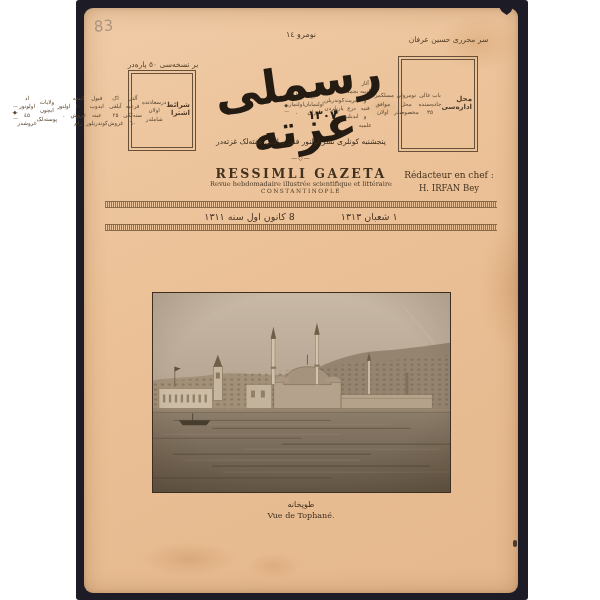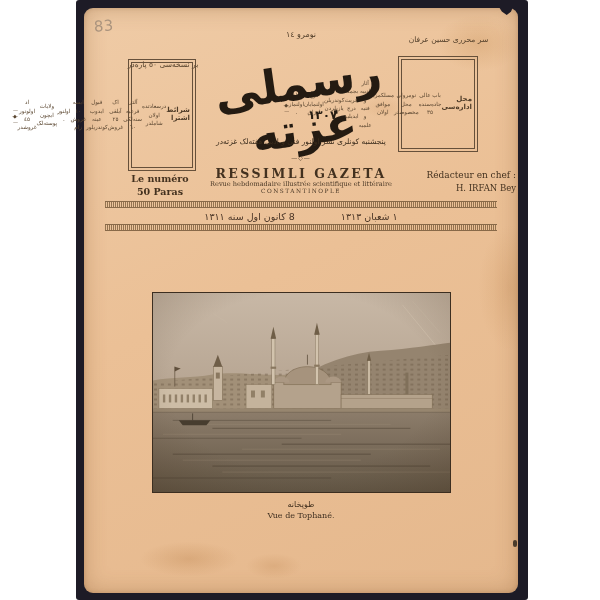--- a/index.html
+++ b/index.html
@@ -21,40 +21,40 @@
   .pencil{left:10px;top:9px;font-family:"DejaVu Sans",sans-serif;font-size:15px;
           color:#ab947e;transform:rotate(-4deg);font-weight:400;}
   .ar{font-family:"DejaVu Sans",sans-serif;color:#54402b;}
   .ar-top{font-size:7.5px;}
   .ar-price{left:14px;top:27px;width:130px;margin-top:25px;}
   .ar-issue{left:167px;top:22px;width:100px;font-size:8px;}
   .ar-editor{left:302px;top:27px;width:125px;}
   .obox{border:1px solid #66503a;padding:2px;box-sizing:border-box;}
   .obox-in{border:1px solid #66503a;height:100%;box-sizing:border-box;padding:3px 2px;
            display:flex;flex-direction:row;align-items:center;}
-  .lbox{left:44px;top:51px;width:68px;height:112px;}
+  .lbox{left:44px;top:62px;width:68px;height:81px;}
   .rbox{left:314px;top:48px;width:80px;height:96px;}
   .obox-title{font-size:7px;font-weight:bold;color:#4f3c28;margin-bottom:3px;
               font-family:"DejaVu Sans",sans-serif;}
   .obox-line{font-size:5.6px;line-height:1.5;color:#5a4630;text-align:center;width:100%;
              font-family:"DejaVu Sans",sans-serif;}
   .obox-gap{height:4px;flex:0 0 auto;}
   .obox-orn{font-size:5px;color:#5a4630;margin-top:2px;letter-spacing:-.5px;}
   .masthead-ar{left:97px;top:52px;width:240px;font-size:46px;line-height:1;color:#241b12;
        font-family:"DejaVu Sans",sans-serif;font-weight:bold;transform:rotate(-8deg);}
   .masthead-year{left:224px;top:100px;font-size:12px;color:#241b12;font-weight:bold;
        font-family:"DejaVu Sans",sans-serif;}
   .masthead-sub{left:97px;top:129px;width:240px;font-size:7.5px;color:#3c2d1d;}
   .orn-c{left:167px;top:146px;width:100px;font-size:6px;color:#4a3826;letter-spacing:1px;}
   .latin-title{left:97px;top:158px;width:240px;font-size:12.5px;font-weight:bold;
        letter-spacing:2.5px;color:#43311f;}
   .latin-sub{left:77px;top:172px;width:280px;font-size:6.6px;color:#4a3826;}
   .latin-city{left:97px;top:180px;width:240px;font-size:5.8px;letter-spacing:1.5px;color:#4a3826;}
   .price{left:26px;top:165px;width:100px;font-size:9.5px;font-weight:bold;color:#43311f;line-height:1.35;}
-  .editor{left:298px;top:162px;width:134px;color:#43311f;text-align:right;}
+  .editor{left:298px;top:162px;width:134px;color:#43311f;}
   .editor .l1{font-size:9px;}
   .editor .l2{font-size:8.5px;font-weight:normal;margin-top:3px;}
   .rule{left:21px;width:392px;height:7px;box-sizing:border-box;
         border-top:1px solid #6d5133;border-bottom:1px solid #6d5133;opacity:.78;
         background:repeating-linear-gradient(90deg,#7c5e3c 0,#7c5e3c 1px,rgba(0,0,0,0) 1px,rgba(0,0,0,0) 2px);}
   .rule1{top:193px;}  .rule2{top:216px;}
   .date-row{left:0;top:203px;width:434px;display:flex;justify-content:center;gap:46px;
         font-family:"DejaVu Sans",sans-serif;font-size:9.5px;color:#4a3526;}
   .photo{left:68px;top:284px;width:299px;height:201px;border:1.5px solid #3c2e20;
          box-sizing:border-box;background:#b5a595;}
@@ -114,24 +114,20 @@
     </div>
 
     <div class="abs ctr masthead-ar" dir="rtl">رسملی غزته</div>
     <div class="abs masthead-year">١٣٠٧</div>
     <div class="abs ctr ar masthead-sub" dir="rtl">پنجشنبه کونلری نشر اولنور فنی و ادبی هفته‌لک غزته‌در</div>
     <div class="abs ctr orn-c">—◇—</div>
     <div class="abs ctr latin-title">RESSIMLI GAZETA</div>
     <div class="abs ctr latin-sub">Revue hebdomadaire illustrée scientifique et littéraire</div>
     <div class="abs ctr latin-city">CONSTANTINOPLE</div>
 
-    <div class="abs ctr price">
-      <div>Le numéro</div>
-      <div>50 Paras</div>
-    </div>
     <div class="abs ctr editor">
       <div class="l1">Rédacteur en chef :</div>
       <div class="l2">H. IRFAN Bey</div>
     </div>
 
     <div class="abs rule rule1"></div>
     <div class="abs date-row" dir="rtl">
       <span>١ شعبان ١٣١٣</span>
       <span>8 كانون اول سنه ١٣١١</span>
     </div>

